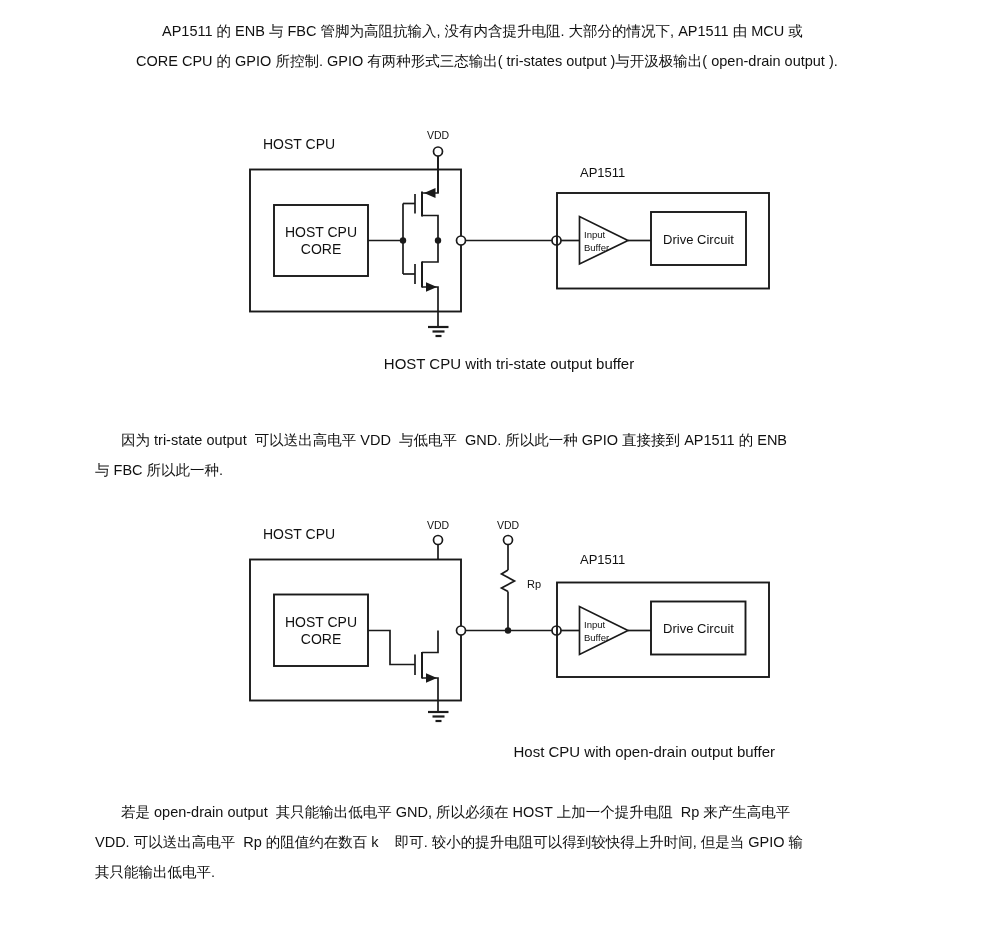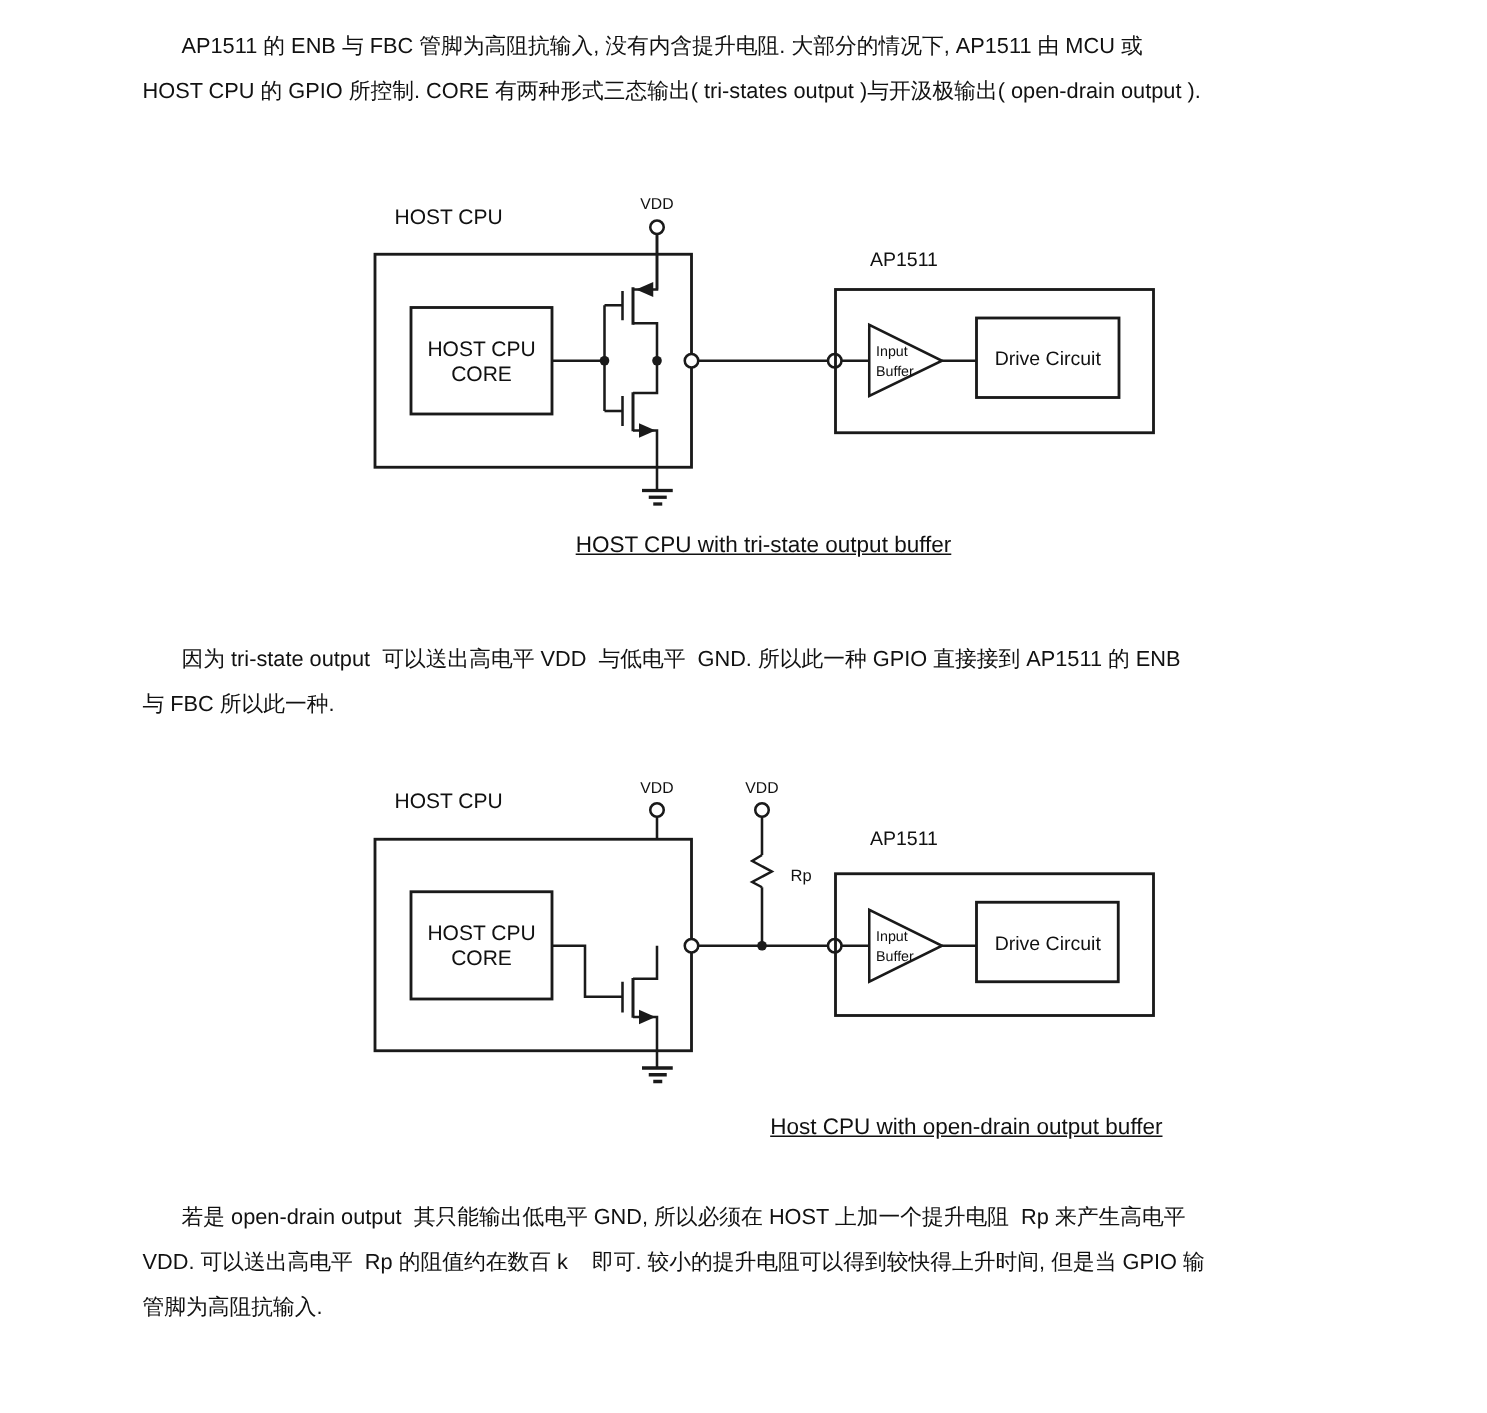--- a/index.html
+++ b/index.html
@@ -4,32 +4,32 @@
 <style>
   html,body{margin:0;padding:0;background:#fff;}
   .page{
     position:relative;width:991px;height:942px;background:#ffffff;
     font-family:"Liberation Sans","DejaVu Sans",sans-serif;color:#000;
     overflow:hidden;
   }
   .para{position:absolute;left:95px;width:836px;}
   .tline{display:block;font-size:14.5px;line-height:30px;white-space:pre;color:#111;}
   .tline.indent{padding-left:26px;}
-  .caption{position:absolute;text-align:center;font-size:15px;color:#111;line-height:18px;text-decoration:underline;}
+  .caption{position:absolute;text-align:center;font-size:15px;color:#111;line-height:18px;}
   .fig{position:absolute;}
   svg text{fill:#111;}
 </style>
 </head>
 <body>
 
 <div class="page">
 
-  <div class="para" style="top:16px;">
+  <div class="para" style="top:16px;margin-left:41px;">
     <span class="tline indent">AP1511 的 ENB 与 FBC 管脚为高阻抗输入, 没有内含提升电阻. 大部分的情况下, AP1511 由 MCU 或</span>
-    <span class="tline">HOST CPU 的 GPIO 所控制. CORE 有两种形式三态输出( tri-states output )与开汲极输出( open-drain output ).</span>
+    <span class="tline">CORE CPU 的 GPIO 所控制. GPIO 有两种形式三态输出( tri-states output )与开汲极输出( open-drain output ).</span>
   </div>
 
   <svg class="fig" style="left:240px;top:122px;" width="550" height="225" viewBox="240 122 550 225">
     <g stroke="#1a1a1a" stroke-width="1.7" fill="none">
 
       <line x1="438" y1="156" x2="438" y2="193"></line>
       <circle cx="438" cy="151.5" r="4.5" fill="#fff"></circle>
 
       <rect x="250" y="169.5" width="211" height="142" stroke-width="1.9"></rect>
 
@@ -147,16 +147,16 @@
       <text x="584" y="627.5" font-size="9.5">Input</text>
       <text x="584" y="640.5" font-size="9.5">Buffer</text>
       <text x="698.5" y="633" font-size="13" text-anchor="middle">Drive Circuit</text>
     </g>
   </svg>
   <div class="caption" style="left:235px;top:743px;width:540px;text-align:right;">Host CPU with open-drain output buffer</div>
 
   <div class="para" style="top:797px;">
     <span class="tline indent">若是 open-drain output  其只能输出低电平 GND, 所以必须在 HOST 上加一个提升电阻  Rp 来产生高电平</span>
     <span class="tline">VDD. 可以送出高电平  Rp 的阻值约在数百 k    即可. 较小的提升电阻可以得到较快得上升时间, 但是当 GPIO 输</span>
-    <span class="tline">管脚为高阻抗输入.</span>
+    <span class="tline">其只能输出低电平.</span>
   </div>
 
 </div>
 
 </body></html>

